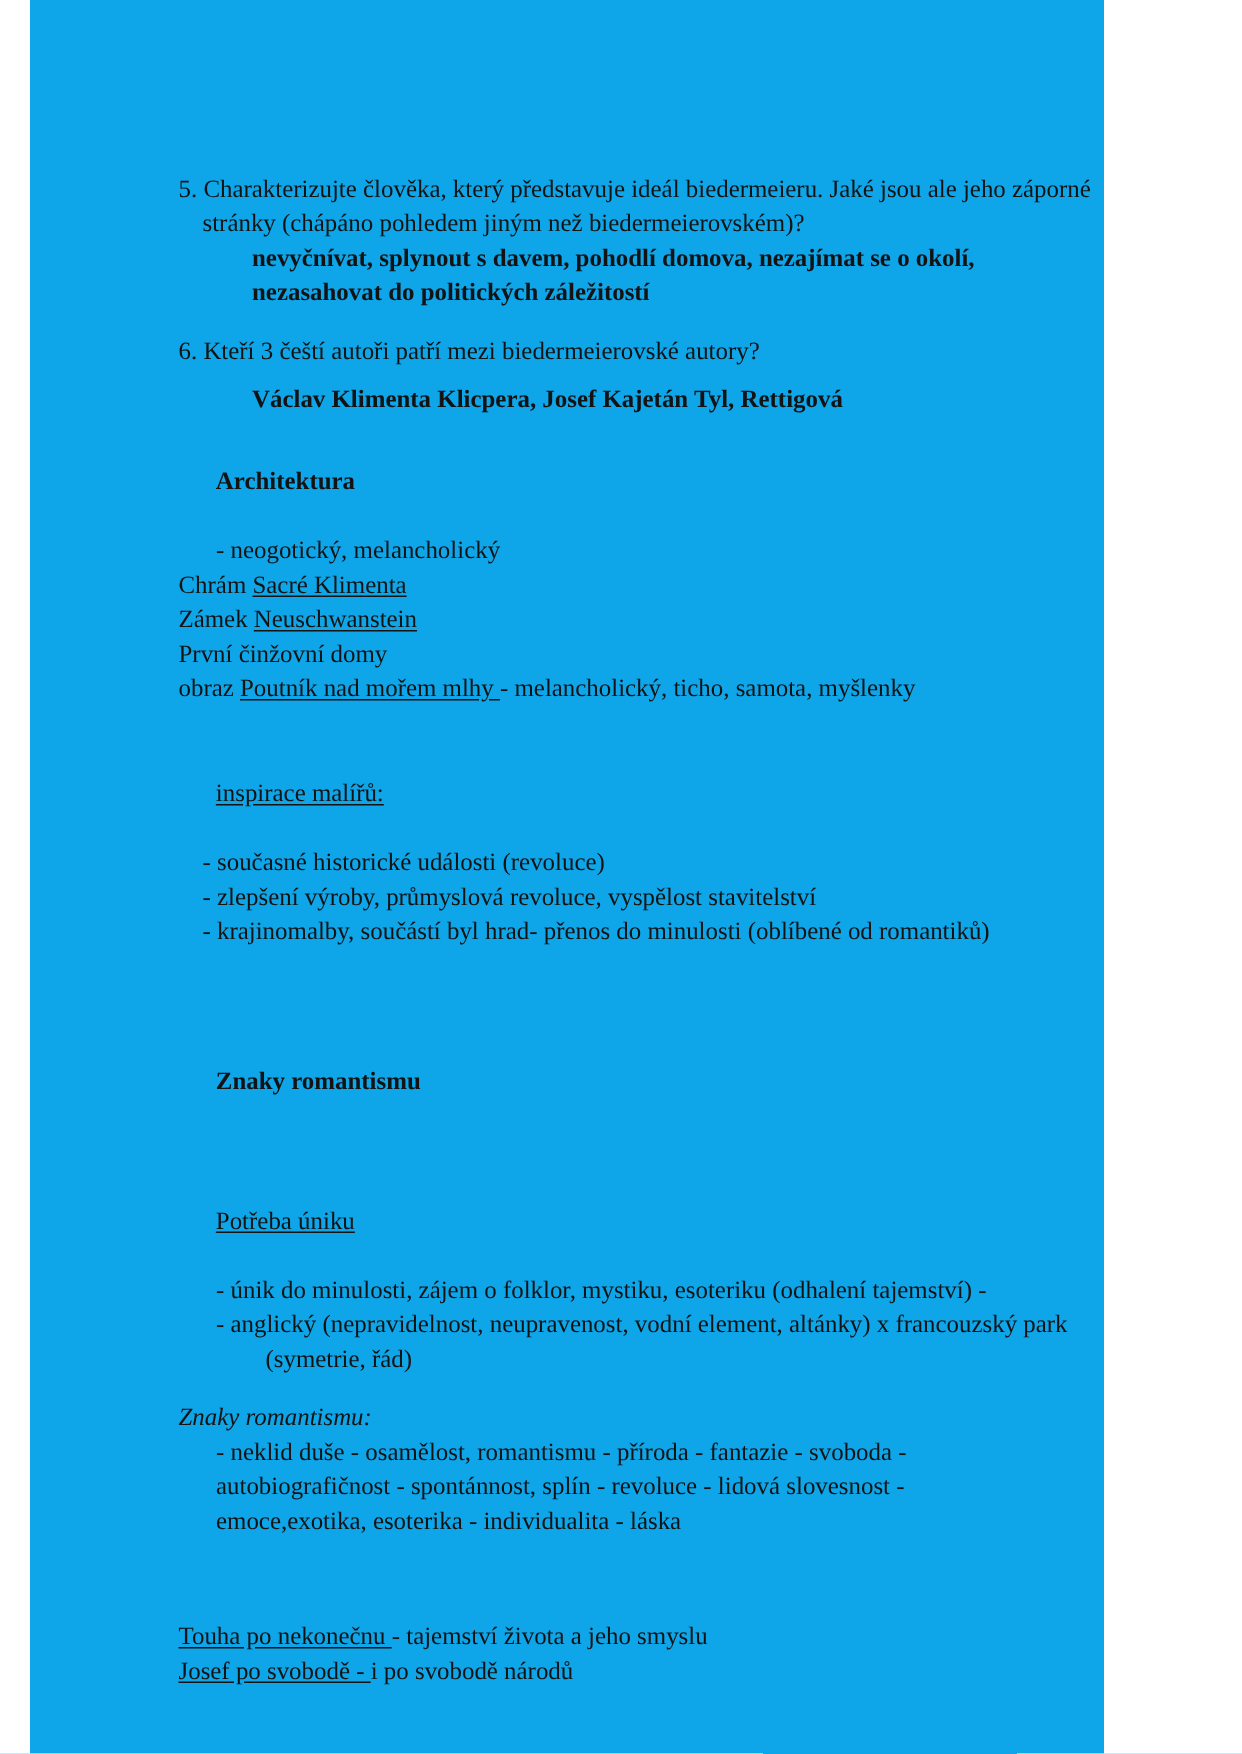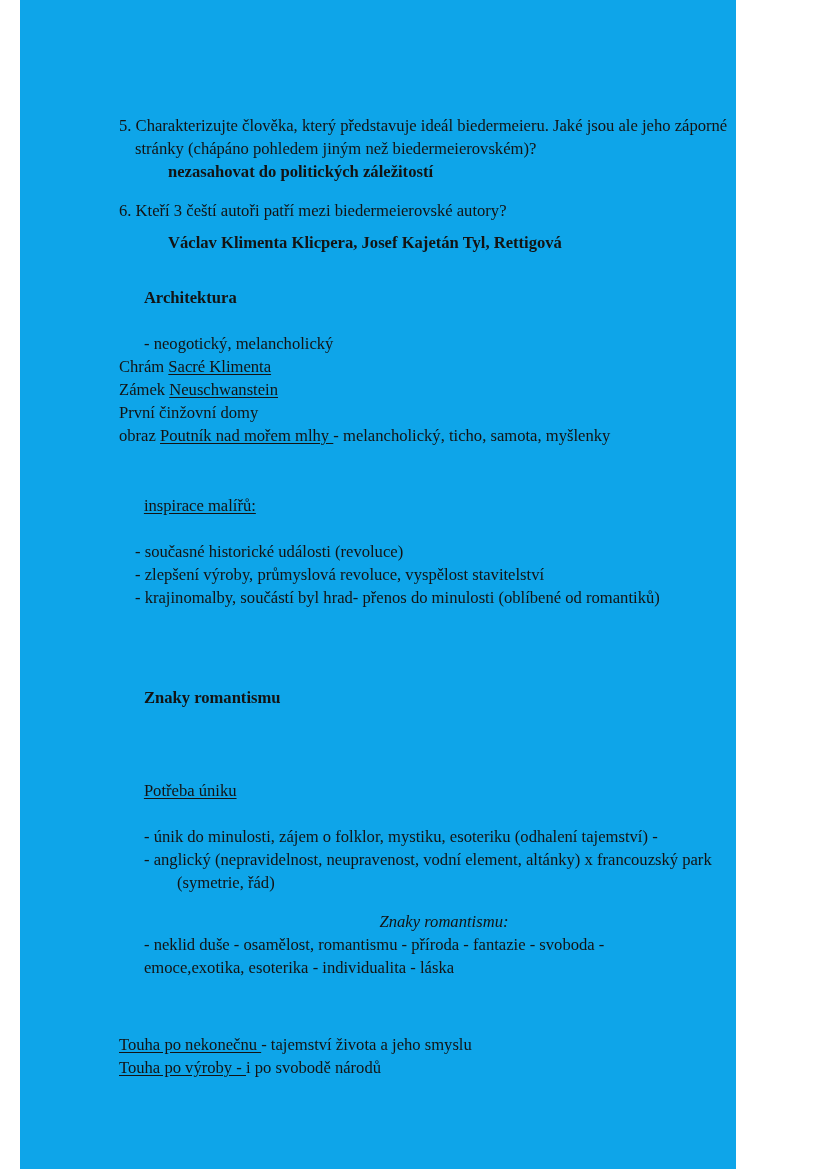--- a/index.html
+++ b/index.html
@@ -44,38 +44,39 @@
 
   
   .i0  { margin-left: 0; }
   .i1  { margin-left: 16px; }
   .i2  { margin-left: 25px; }
   .i3  { margin-left: 49px; }
   .i4  { margin-left: 58px; }
 
   .b   { font-weight: bold; }
   .u   { text-decoration: underline; text-underline-offset: 2px; }
-  .it  { font-style: italic; text-align: center; }
+  .it  { font-style: italic; }
   .bu  { font-weight: bold; text-underline-offset: 2px; }
 
   .gap-sm  { height: 9px; }
   .gap-md  { height: 16px; }
   .gap-lg  { height: 24px; }
   .gap-xxl { height: 54px; }
 
   u.seg { text-decoration: underline; text-underline-offset: 2px; }
 </style>
 </head>
 <body>
 
 <div class="page">
   <div class="doc">
 
     <div class="ln i0">5. Charakterizujte člověka, který představuje ideál biedermeieru. Jaké jsou ale jeho záporné</div>
     <div class="ln i1">stránky (chápáno pohledem jiným než biedermeierovském)?</div>
+    <div class="ln i3 b">nevyčnívat, splynout s davem, pohodlí domova, nezajímat se o okolí,</div>
     <div class="ln i3 b">nezasahovat do politických záležitostí</div>
 
     <div class="gap-md"></div>
 
     <div class="ln i0">6. Kteří 3 čeští autoři patří mezi biedermeierovské autory?</div>
     <div class="gap-sm"></div>
     <div class="ln i3 b">Václav Klimenta Klicpera, Josef Kajetán Tyl, Rettigová</div>
 
     <div class="gap-sm"></div>
 
@@ -113,21 +114,22 @@
       <span class="u">Potřeba úniku</span>
     </div>
     <div class="ln i2">- únik do minulosti, zájem o folklor, mystiku, esoteriku (odhalení tajemství) -</div>
     <div class="ln i2">- anglický (nepravidelnost, neupravenost, vodní element, altánky) x francouzský park</div>
     <div class="ln i4">(symetrie, řád)</div>
 
     <div class="gap-md"></div>
 
     <div class="ln i0 it">Znaky romantismu:</div>
     <div class="ln i2">- neklid duše - osamělost, romantismu - příroda - fantazie - svoboda -</div>
+    <div class="ln i2">autobiografičnost - spontánnost, splín - revoluce - lidová slovesnost -</div>
     <div class="ln i2">emoce,exotika, esoterika - individualita - láska</div>
 
     <div class="gap-xxl"></div>
 
     <div class="ln i0"><u class="seg">Touha po nekonečnu </u><span>- tajemství života a jeho smyslu</span></div>
-    <div class="ln i0"><u class="seg">Touha po výroby - </u><span>i po svobodě národů</span></div>
+    <div class="ln i0"><u class="seg">Josef po svobodě - </u><span>i po svobodě národů</span></div>
 
   </div>
 </div>
 
 </body></html>

